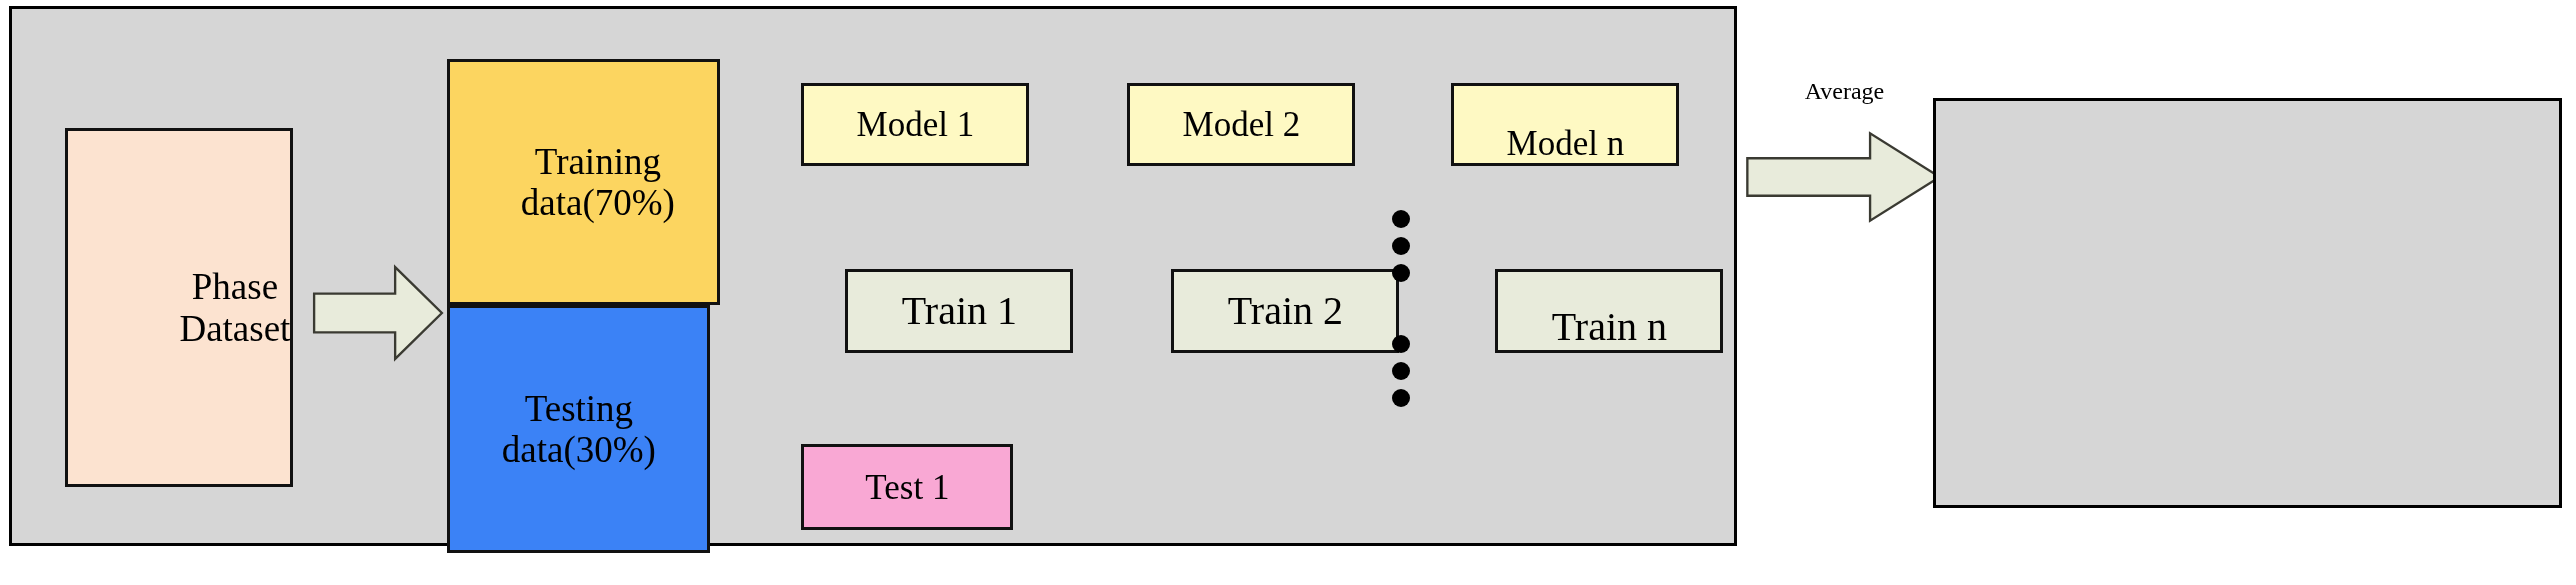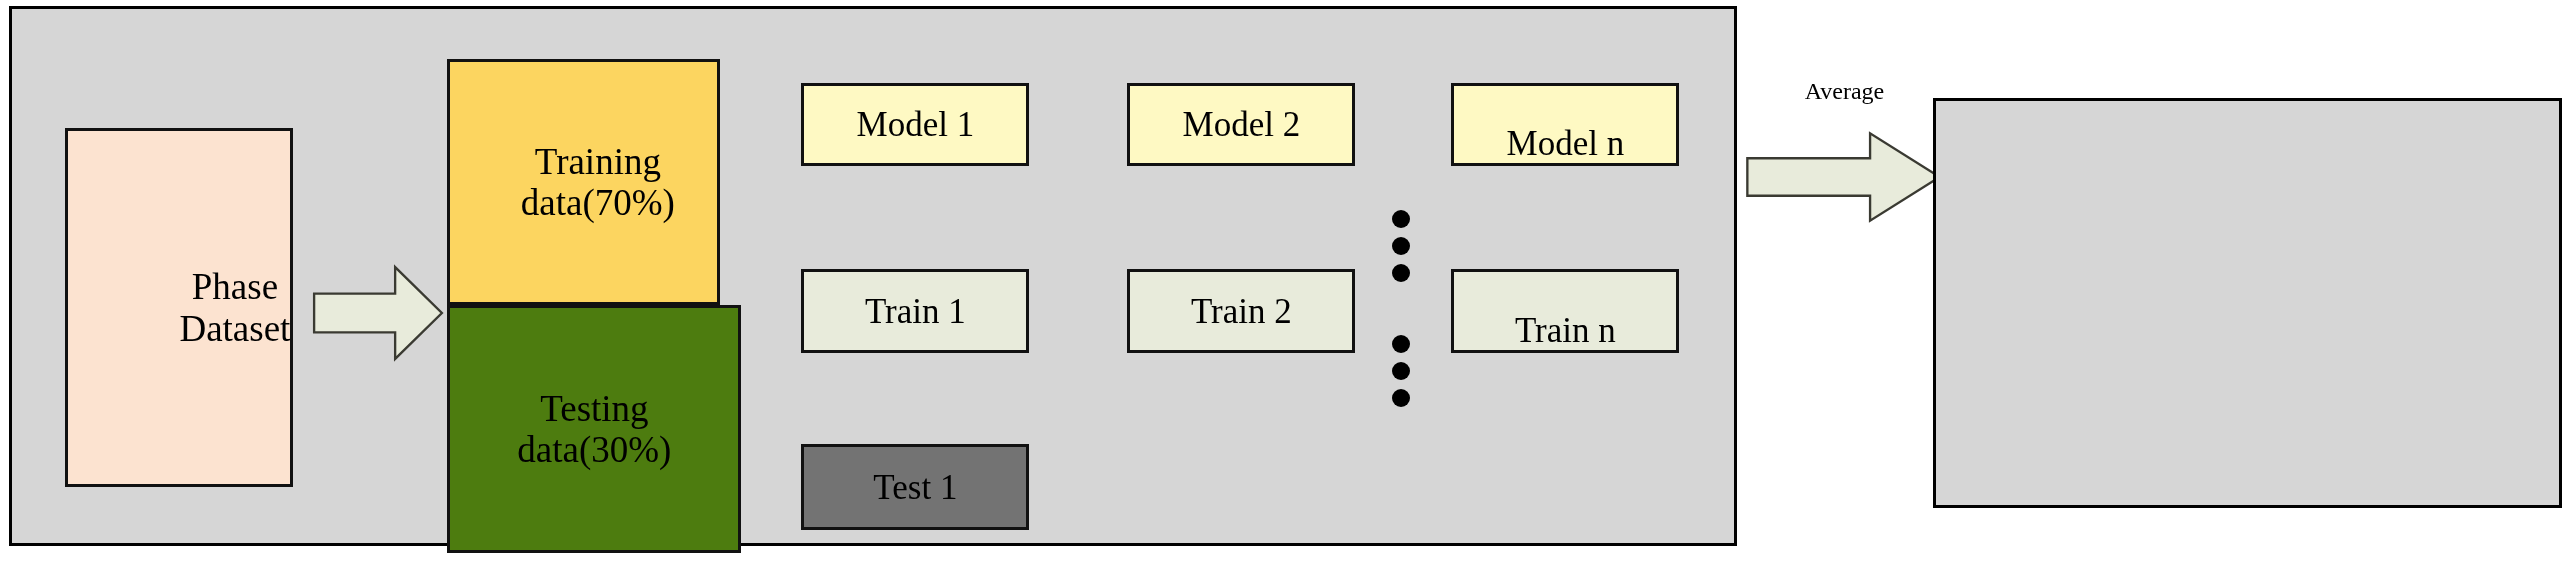--- a/index.html
+++ b/index.html
@@ -12,25 +12,25 @@
   #left-panel{left:9.4px;top:6.2px;width:1728px;height:540px;}
   #right-panel{left:1933px;top:98px;width:629px;height:410px;}
 
   
   .box{position:absolute;box-sizing:border-box;border:3.9px solid #111;
        display:flex;align-items:center;justify-content:center;text-align:center;
        line-height:1.12;}
 
   #phase-dataset{left:53px;top:119px;width:228px;height:359px;background:#FCE3D0;font-size:37px;justify-content:flex-end;}
   #training-data{left:435px;top:50px;width:273px;height:246px;background:#FCD560;font-size:37px;padding-left:28px;}
-  #testing-data{left:435px;top:296px;width:294px;height:248px;background:#4d7c0f;font-size:37px;}
+  #testing-data{left:435px;top:296px;width:263px;height:248px;background:#3b82f6;font-size:37px;}
 
   .model-box{width:228px;height:83px;background:#fef9c3;font-size:35px;}
-  .train-box{width:228px;height:84px;background:#E8EBDB;font-size:35px;}
-  .test-box {width:228px;height:86px;background:#737373;font-size:35px;}
+  .train-box{width:228px;height:84px;background:#E8EBDB;font-size:40px;margin-left:44px;}
+  .test-box {width:212px;height:86px;background:#f9a8d4;font-size:35px;}
 
   .col1{left:789px;} .col2{left:1115px;} .col3{left:1439px;align-items:flex-end;}
   .row-model{top:74px;} .row-train{top:260px;} .row-test{top:435px;}
 
   
   .dots{position:absolute;left:1379px;width:20px;display:flex;flex-direction:column;
         align-items:center;justify-content:space-between;}
   #dots-upper{top:201px;height:72px;}
   #dots-lower{top:326px;height:72px;}
   .dot{width:18px;height:18px;border-radius:50%;background:#000;}

